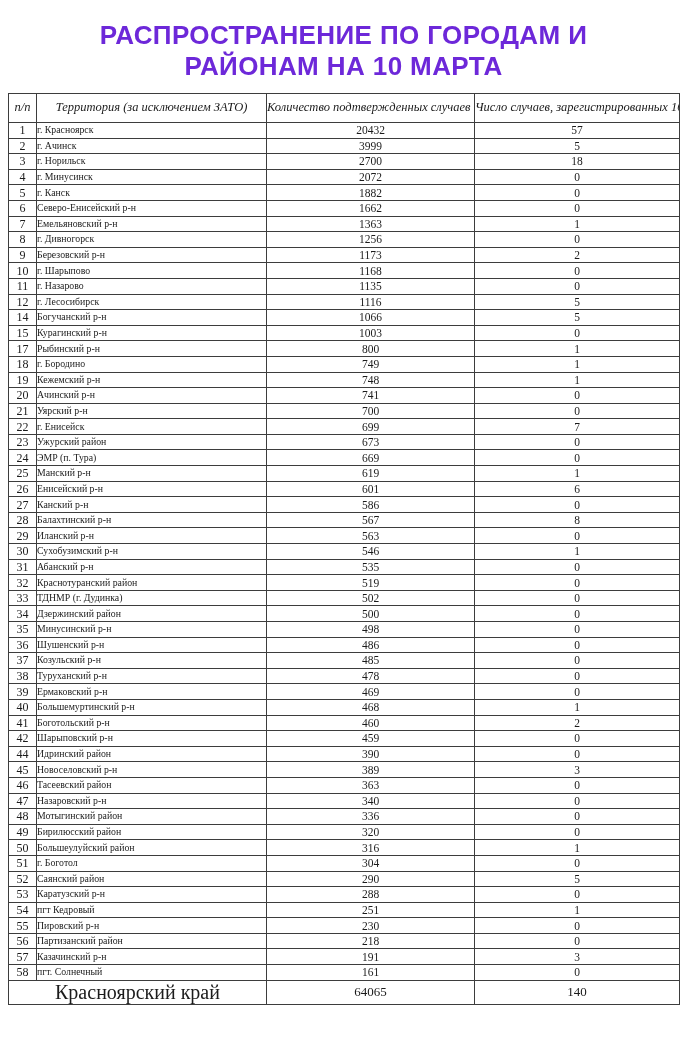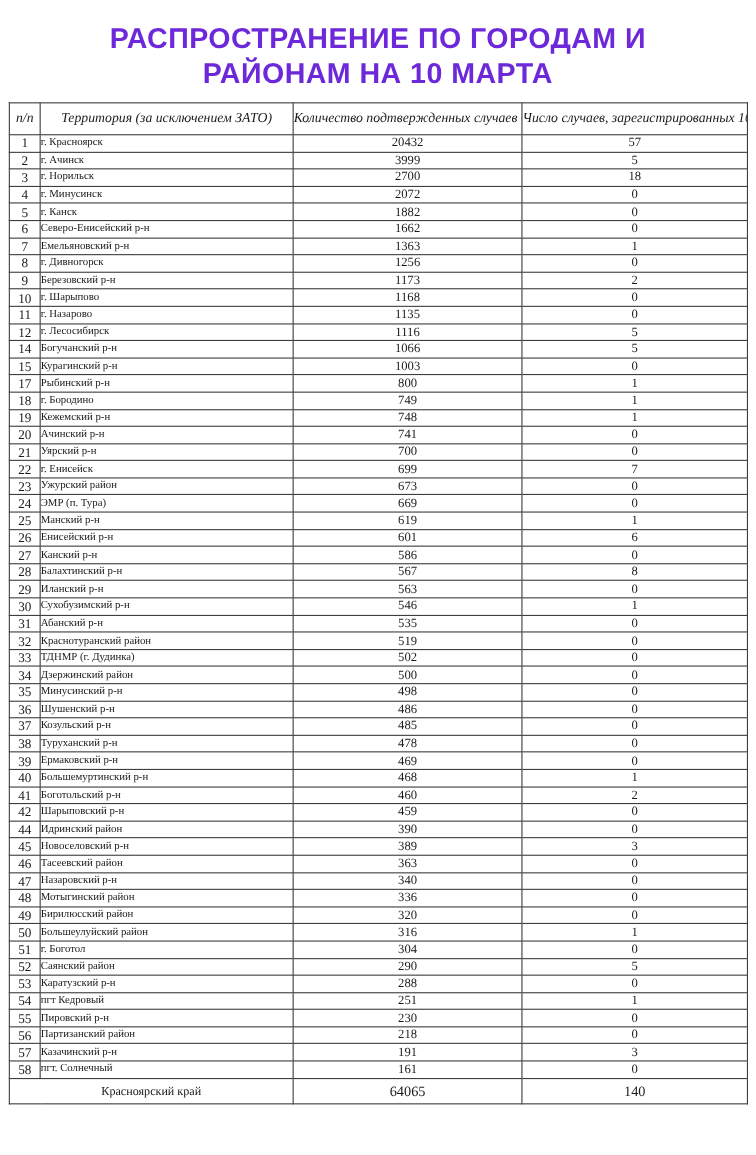--- a/index.html
+++ b/index.html
@@ -68,21 +68,21 @@
     padding-left: 6px;
     line-height: 14px;
   }
   td.cell-val {
     font-size: 11.5px;
     text-align: center;
     line-height: 14px;
   }
   tr.total-row td { height: 22px; vertical-align: middle; }
   td.total-label {
-    font-size: 11px;
+    font-size: 20px;
     text-align: center;
     font-family: Liberation Serif, serif;
   }
   td.total-val {
     font-size: 13px;
     text-align: center;
     margin-top: 46px;
   }
 </style>
 </head>

